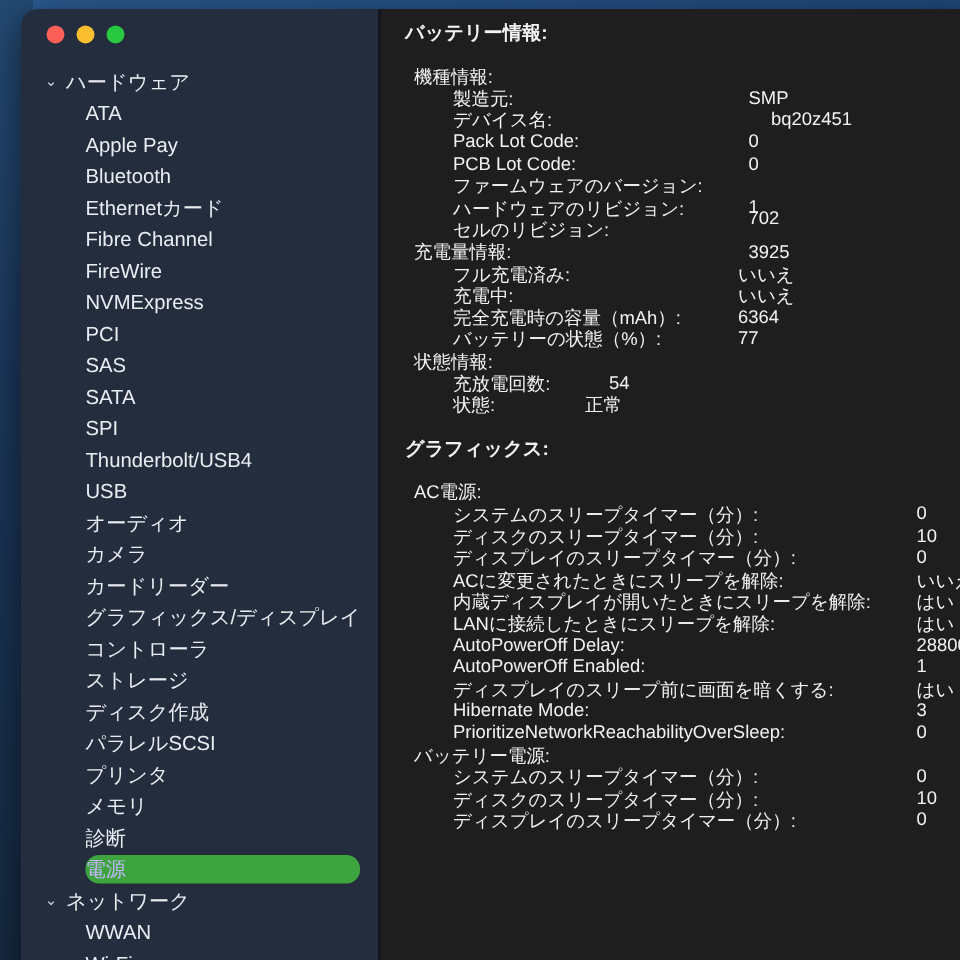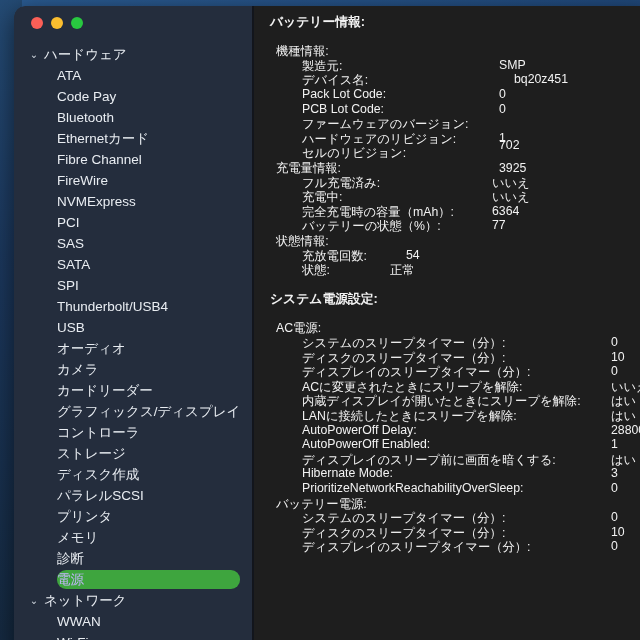--- a/index.html
+++ b/index.html
@@ -177,21 +177,21 @@
     </div>
     <div id="sidelist">
         <div class="side-row group">
           <span class="chev">⌄</span>
           <span class="lbl">ハードウェア</span>
         </div>
         <div class="side-row child">
           <span class="lbl">ATA</span>
         </div>
         <div class="side-row child">
-          <span class="lbl">Code Pay</span>
+          <span class="lbl">Apple Pay</span>
         </div>
         <div class="side-row child">
           <span class="lbl">Bluetooth</span>
         </div>
         <div class="side-row child">
           <span class="lbl">Ethernetカード</span>
         </div>
         <div class="side-row child">
           <span class="lbl">Fibre Channel</span>
         </div>
@@ -334,21 +334,21 @@
         <div class="c-row item">
           <span class="k">充放電回数:</span>
           <span class="v" style="left: 152px;">54</span>
         </div>
         <div class="c-row item">
           <span class="k">状態:</span>
           <span class="v" style="left: 136px;">正常</span>
         </div>
         <div class="spacer"></div>
         <div class="c-row h1">
-          <span class="k">システム電源設定:</span>
+          <span class="k">グラフィックス:</span>
         </div>
         <div class="spacer"></div>
         <div class="c-row h2">
           <span class="k">AC電源:</span>
         </div>
         <div class="c-row item">
           <span class="k">システムのスリープタイマー（分）:</span>
           <span class="v" style="left: 357px;">0</span>
         </div>
         <div class="c-row item">

